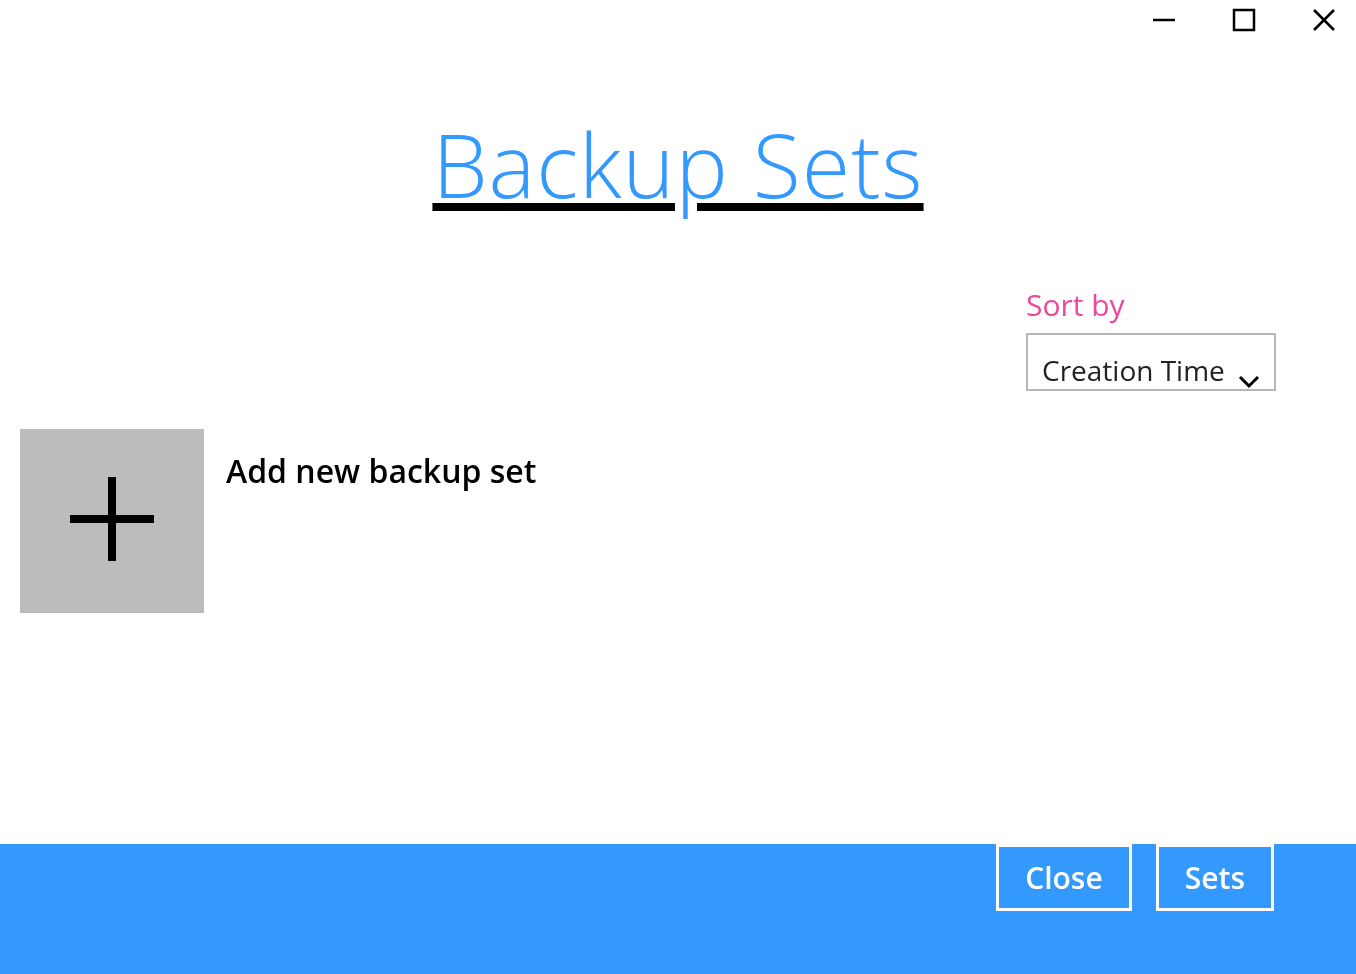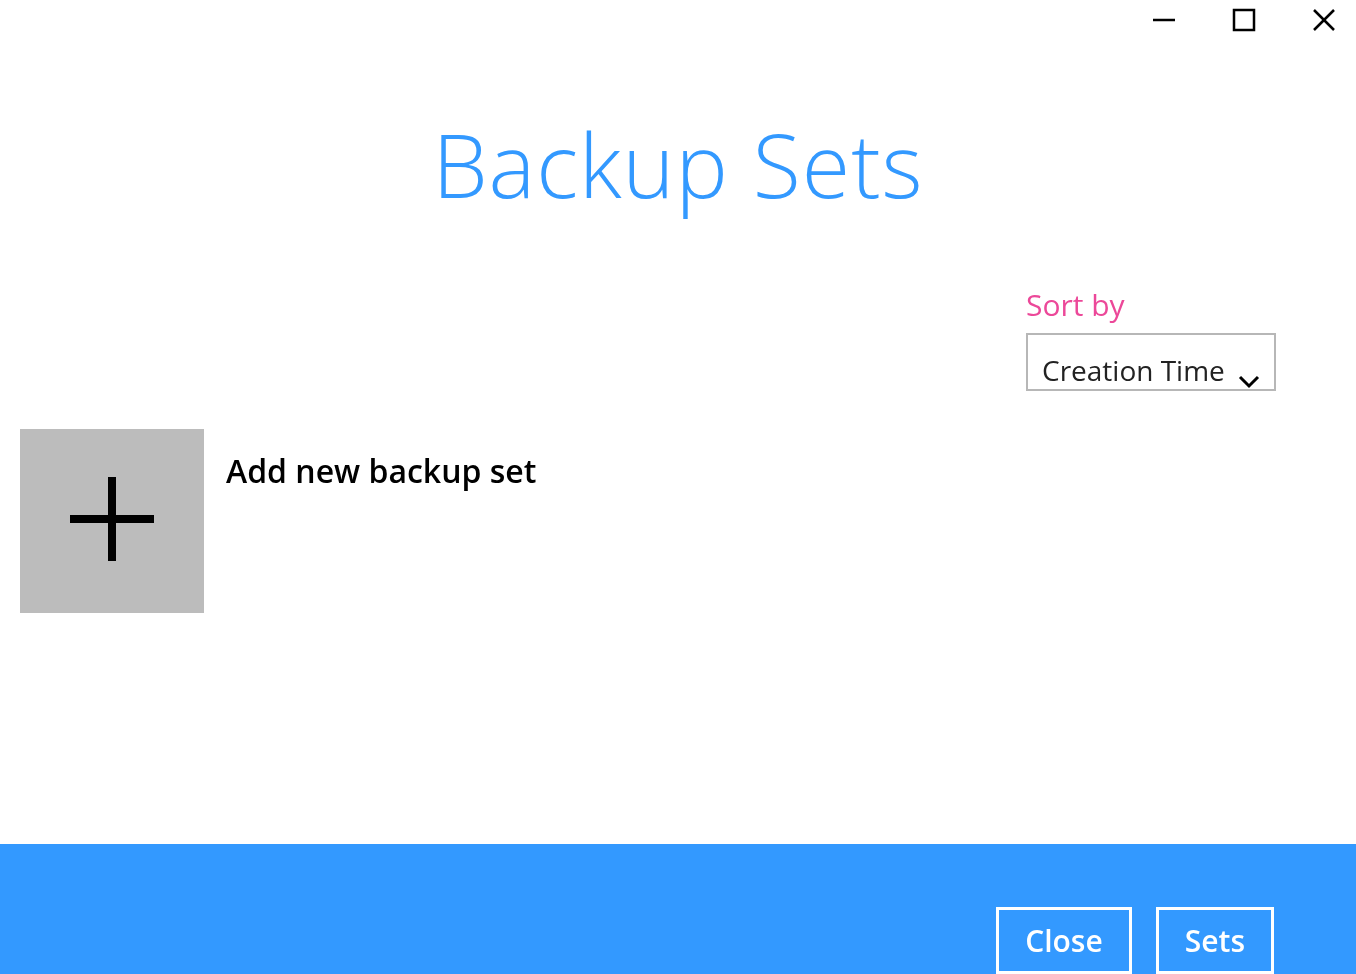--- a/index.html
+++ b/index.html
@@ -5,36 +5,36 @@
   * { box-sizing: border-box; margin: 0; padding: 0; }
   html, body { width: 1356px; height: 974px; font-family: "Segoe UI", "Open Sans", Arial, sans-serif; background: #fff; overflow: hidden; }
   .window { width: 1356px; height: 974px; display: flex; flex-direction: column; position: relative; }
 
   
   .titlebar { height: 44px; display: flex; justify-content: flex-end; align-items: center; padding-right: 12px; gap: 40px; }
   .titlebar .ctrl { width: 40px; height: 40px; display: flex; align-items: center; justify-content: center; cursor: pointer; }
   .titlebar svg { stroke: #000; stroke-width: 2.5; fill: none; }
 
   
-  .content { flex: 1; position: relative; }
+  .content { flex: 1; position: relative; text-decoration: underline; }
   .page-title { text-align: center; font-size: 88px; font-weight: 300; color: #3399ff; margin-top: 60px; letter-spacing: 1px; }
 
   .sort-block { position: absolute; top: 240px; right: 80px; }
   .sort-label { font-size: 30px; color: #ec4899; margin-bottom: 8px; }
   .sort-select { width: 250px; height: 58px; border: 2px solid #b7b7b7; display: flex; align-items: flex-end; justify-content: space-between; padding: 0 14px; font-size: 28px; color: #222; cursor: pointer; background: #fff; }
   .sort-select .chev { display: flex; align-items: center; }
   .sort-select .chev svg { stroke: #000; stroke-width: 3; fill: none; }
 
   .add-row { position: absolute; top: 385px; left: 20px; display: flex; align-items: flex-start; cursor: pointer; }
   .add-tile { width: 184px; height: 184px; background: #bcbcbc; display: flex; align-items: center; justify-content: center; }
   .add-tile svg { stroke: #000; stroke-width: 8; }
   .add-text { font-size: 32px; font-weight: 600; color: #000; margin-left: 22px; margin-top: 20px; }
 
   
-  .footer { height: 130px; background: #3399ff; display: flex; align-items: flex-end; justify-content: flex-end; padding-right: 82px; gap: 24px; margin-top: auto; }
+  .footer { height: 130px; background: #3399ff; display: flex; align-items: flex-start; justify-content: flex-end; padding-right: 82px; gap: 24px; margin-top: auto; }
   .footer-btn { border: 3px solid #fff; color: #fff; font-size: 30px; font-weight: 600; padding: 10px 26px; background: transparent; cursor: pointer; min-width: 100px; text-align: center; }
 </style>
 </head>
 <body>
 
 <div class="window">
 
   <div class="titlebar">
     <div class="ctrl">
       <span>

